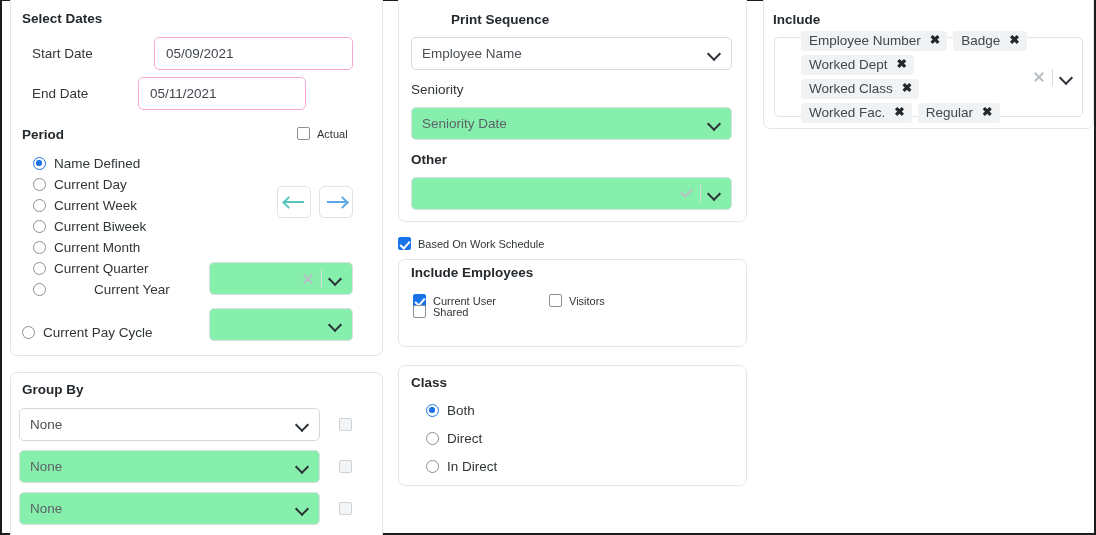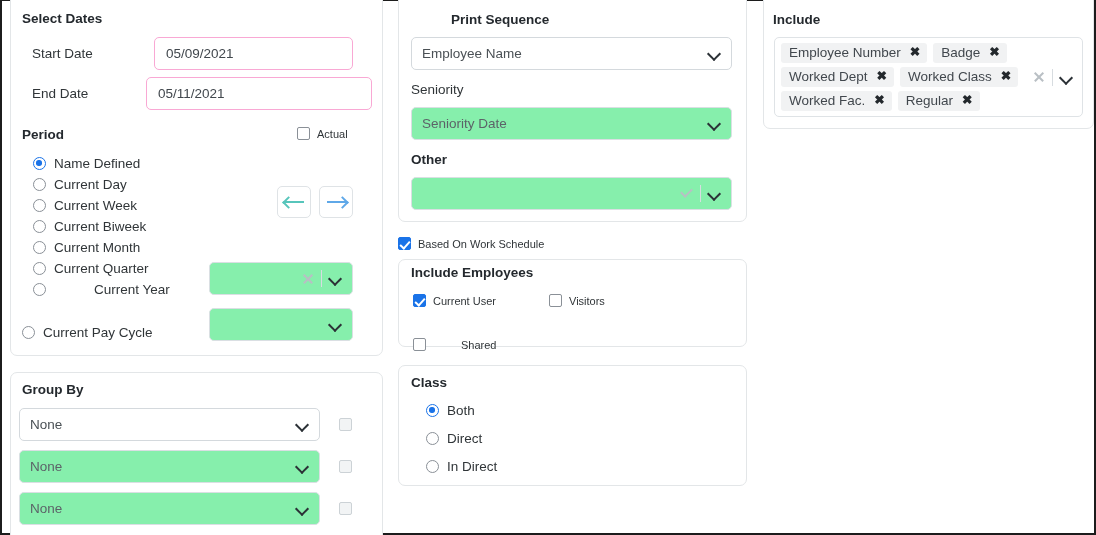--- a/index.html
+++ b/index.html
@@ -174,21 +174,21 @@
 
   <div class="card" style="left:8px; top:-8px; width:373px; height:363px;">
   </div>
 
   <div class="abs lbl-bold" style="left:20px; top:10px;">Select Dates</div>
 
   <div class="abs lbl" style="left:30px; top:45px;">Start Date</div>
   <div class="txtinput" style="left:152px; top:36px; width:199px; height:33px;">05/09/2021</div>
 
   <div class="abs lbl" style="left:30px; top:85px;">End Date</div>
-  <div class="txtinput" style="left:144px; top:76px; width:226px; height:33px;">05/11/2021</div>
+  <div class="txtinput" style="left:136px; top:76px; width:168px; height:33px;">05/11/2021</div>
 
   <div class="abs lbl-bold" style="left:20px; top:126px;">Period</div>
 
   <div class="cb-row" style="left:295px; top:126px;">
     <span class="cb"></span>
     <span class="clabel">Actual</span>
   </div>
 
   <div class="radio-row" style="left:31px; top:155px;">
     <span class="radio on"></span>
@@ -302,21 +302,21 @@
   <div class="abs lbl-bold" style="left:409px; top:264px;">Include Employees</div>
 
   <div class="cb-row" style="left:411px; top:293px;">
     <span class="cb on"></span>
     <span class="clabel">Current User</span>
   </div>
   <div class="cb-row" style="left:547px; top:293px;">
     <span class="cb"></span>
     <span class="clabel">Visitors</span>
   </div>
-  <div class="cb-row" style="left:411px; top:337px;gap:28px;">
+  <div class="cb-row" style="left:411px; top:304px;">
     <span class="cb"></span>
     <span class="clabel">Shared</span>
   </div>
 
   <div class="card" style="left:396px; top:364px; width:349px; height:121px;"></div>
 
   <div class="abs lbl-bold" style="left:409px; top:374px;">Class</div>
 
   <div class="radio-row" style="left:424px; top:402px;">
     <span class="radio on"></span>
@@ -328,21 +328,21 @@
   </div>
   <div class="radio-row" style="left:424px; top:458px;">
     <span class="radio"></span>
     <span class="rlabel">In Direct</span>
   </div>
 
   <div class="card" style="left:761px; top:-8px; width:331px; height:136px;"></div>
 
   <div class="abs lbl-bold" style="left:771px; top:11px;">Include</div>
 
-  <div id="include-box" style="left:772px; top:36px; width:309px; height:80px;">
+  <div id="include-box" style="left:772px; top:36px; width:309px; height:80px;padding-left:20px;">
     <div id="chips">
       <span class="chip">
         <span>Employee Number</span>
         <span class="chipx">✖</span>
       </span>
       <span class="chip">
         <span>Badge</span>
         <span class="chipx">✖</span>
       </span>
       <span class="chip">

